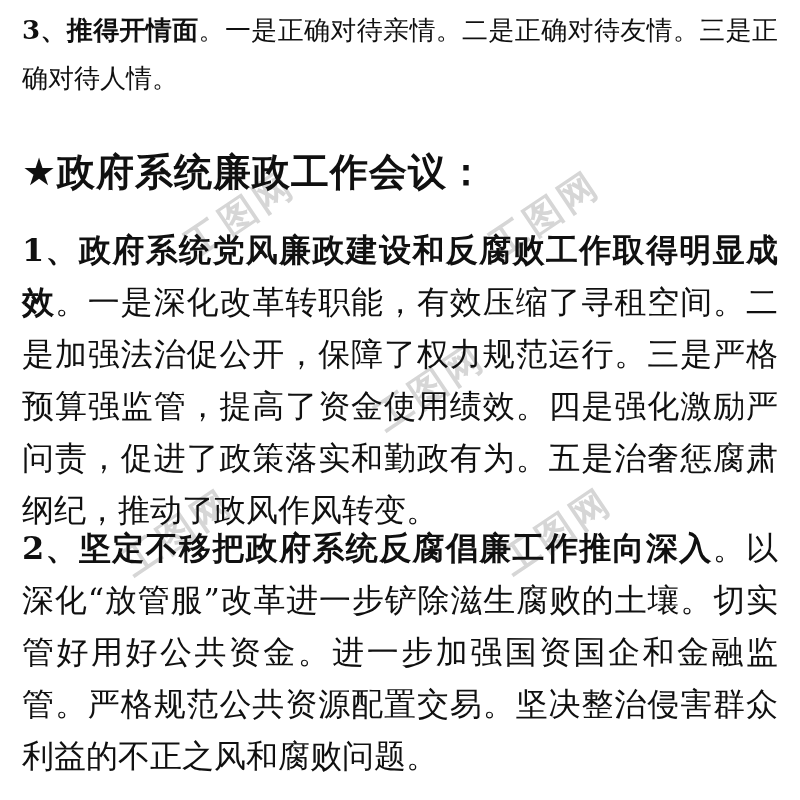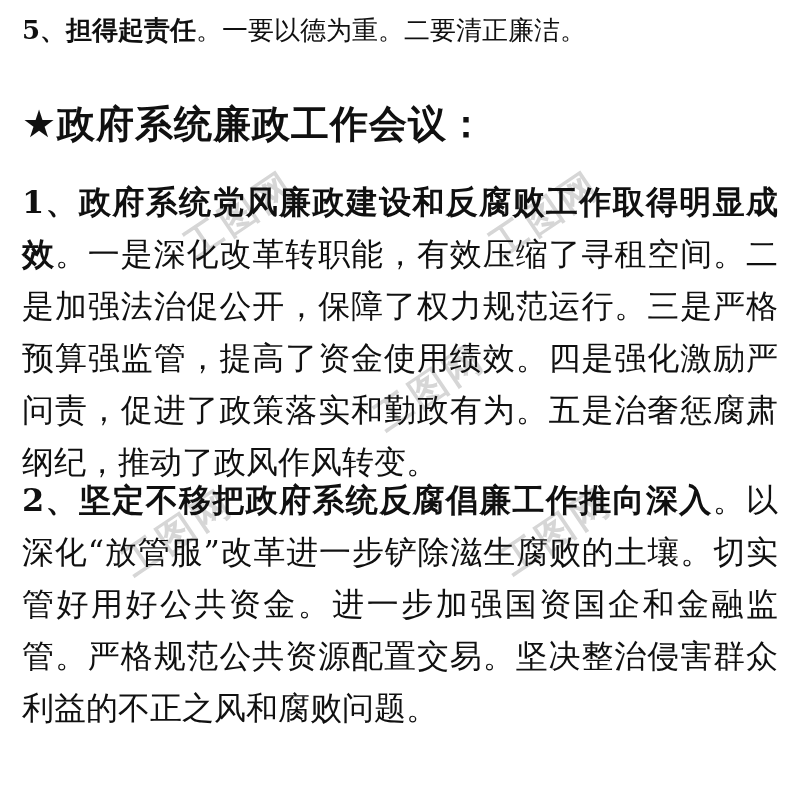--- a/index.html
+++ b/index.html
@@ -73,21 +73,21 @@
     <div class="wm" style="color: rgb(214, 214, 214); left: 545px; top: 215px;">工图网</div>
     <div class="wm" style="color: rgb(214, 214, 214); left: 430px; top: 388px;">工图网</div>
     <div class="wm" style="color: rgb(214, 214, 214); left: 178px; top: 533px;">工图网</div>
     <div class="wm" style="color: rgb(214, 214, 214); left: 557px; top: 532px;">工图网</div>
   </div>
 
 <div class="content">
 
   <div class="top-list">
     <div class="item">
-      <span class="bold-lead">5、担得起责任</span><span>。一要以德为重。二要清正廉洁。</span>
+      <span class="bold-lead">3、推得开情面</span><span>。一是正确对待亲情。二是正确对待友情。三是正确对待人情。</span>
     </div>
   </div>
 
   <div class="heading">★政府系统廉政工作会议：</div>
 
   <div class="para para-1">
     <span class="bold-lead">1、政府系统党风廉政建设和反腐败工作取得明显成效</span><span>。一是深化改革转职能，有效压缩了寻租空间。二是加强法治促公开，保障了权力规范运行。三是严格预算强监管，提高了资金使用绩效。四是强化激励严问责，促进了政策落实和勤政有为。五是治奢惩腐肃纲纪，推动了政风作风转变。</span>
   </div>
 
   <div class="para para-2">

